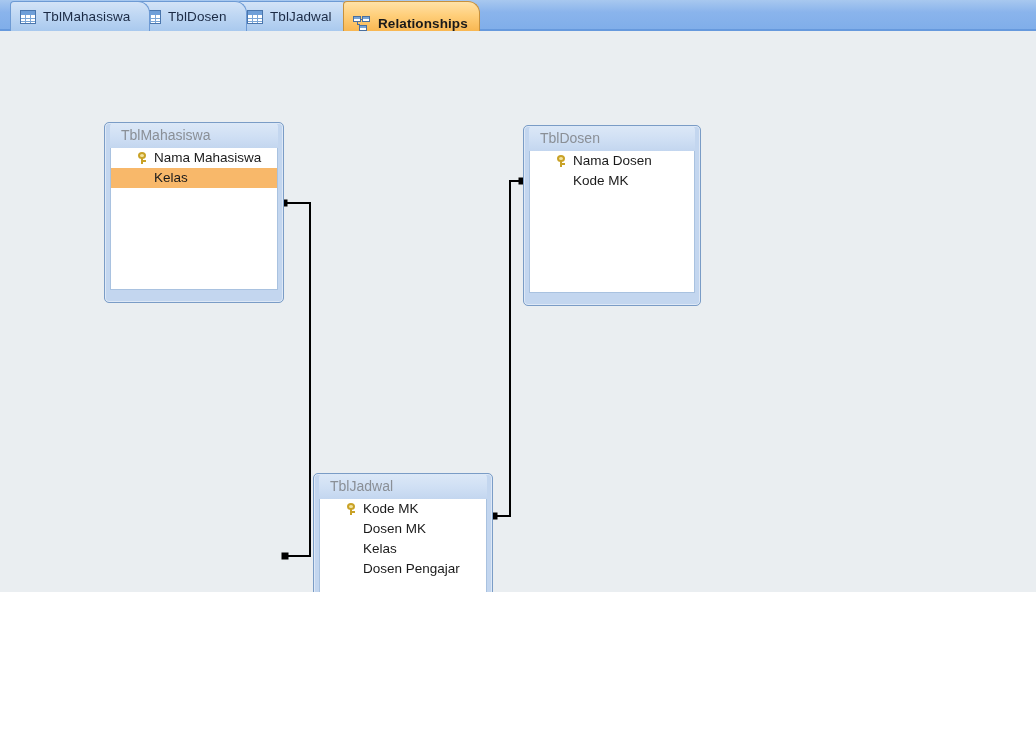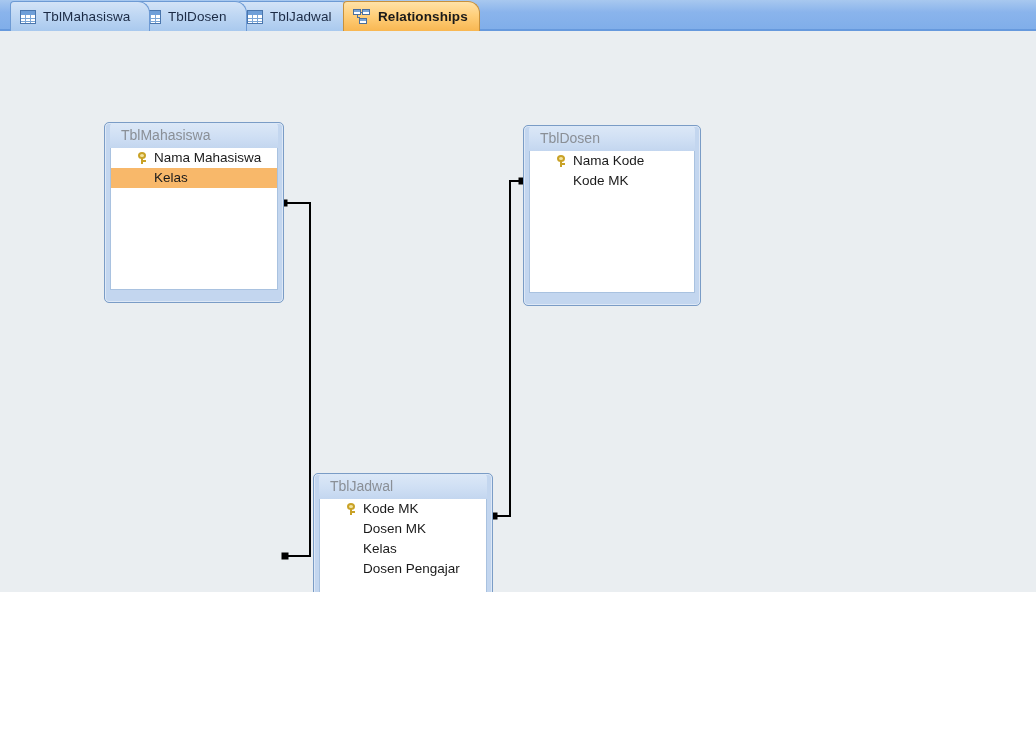--- a/index.html
+++ b/index.html
@@ -247,21 +247,21 @@
         <span class="tab-label">TblMahasiswa</span>
       </div>
       <div class="tab inactive" style="left: 135px; width: 112px; z-index: 4;">
         <span class="icon-table"></span>
         <span class="tab-label">TblDosen</span>
       </div>
       <div class="tab inactive" style="left: 237px; width: 116px; z-index: 3;">
         <span class="icon-table"></span>
         <span class="tab-label">TblJadwal</span>
       </div>
-      <div class="tab active" style="left: 343px; width: 137px; z-index: 6;">
+      <div class="tab active" style="left: 343px; width: 137px; z-index: 6; align-items: flex-end;">
         <span class="icon-rel">
           <i class="r1"></i>
           <i class="r2"></i>
           <i class="r3"></i>
           <u class="l1"></u>
           <u class="l2"></u>
           <u class="l3"></u>
         </span>
         <span class="tab-label">Relationships</span>
       </div>
@@ -287,21 +287,21 @@
             <span class="key-slot"></span>
             <span class="field-name">Kelas</span>
           </div>
         </div>
       </div>
       <div class="tbox" style="left: 523px; top: 92px; width: 178px; height: 181px;">
         <div class="tbox-title">TblDosen</div>
         <div class="tbox-body">
           <div class="field-row">
             <span class="key-slot"><span class="icon-key"><span class="bow"></span><span class="shaft"></span><span class="tooth"></span></span></span>
-            <span class="field-name">Nama Kode</span>
+            <span class="field-name">Nama Dosen</span>
           </div>
           <div class="field-row">
             <span class="key-slot"></span>
             <span class="field-name">Kode MK</span>
           </div>
         </div>
       </div>
       <div class="tbox" style="left: 313px; top: 440px; width: 180px; height: 215px;">
         <div class="tbox-title">TblJadwal</div>
         <div class="tbox-body">

